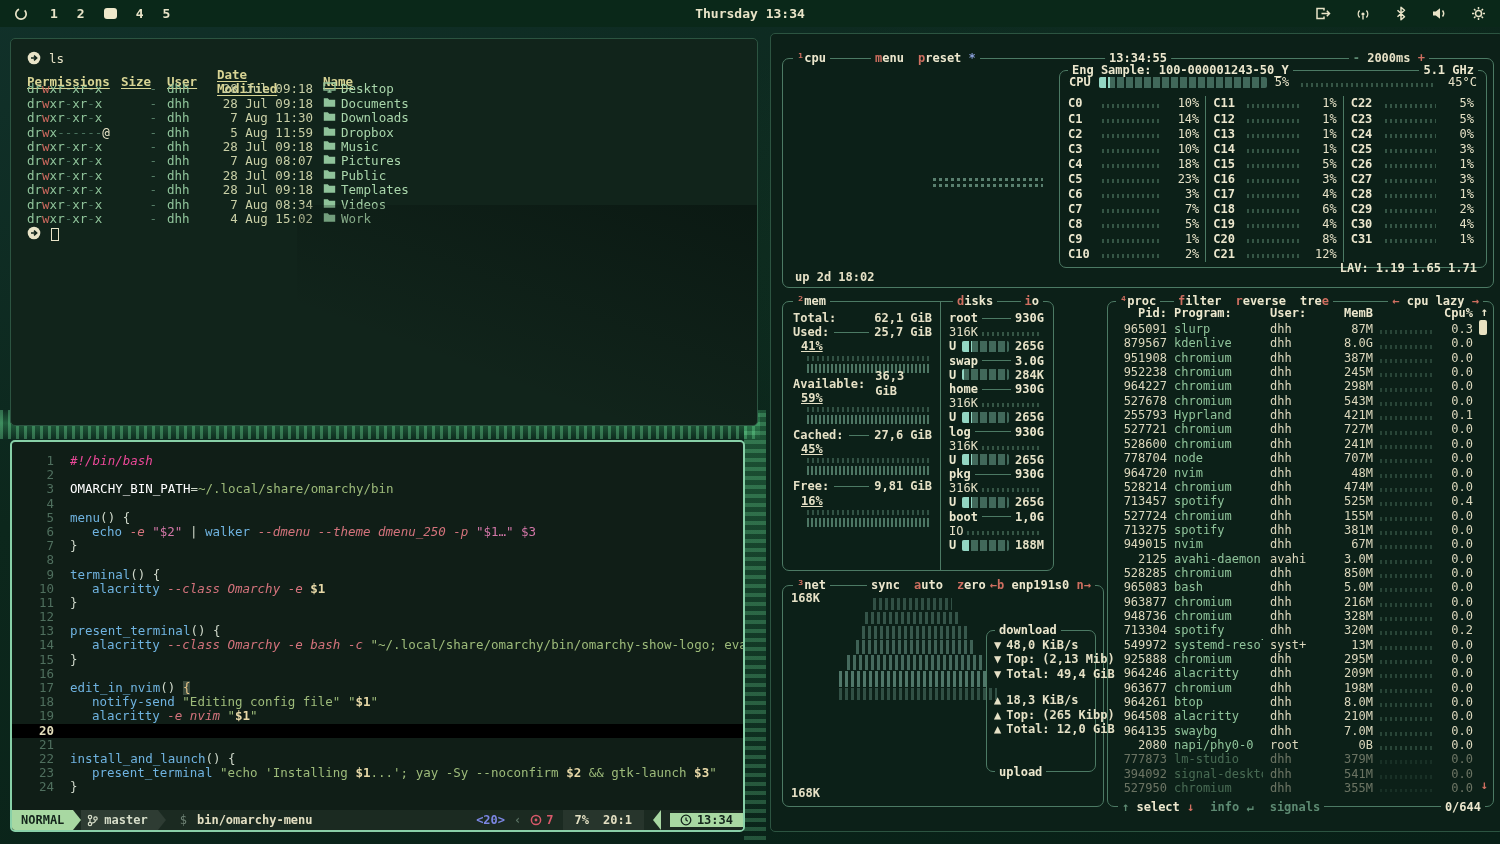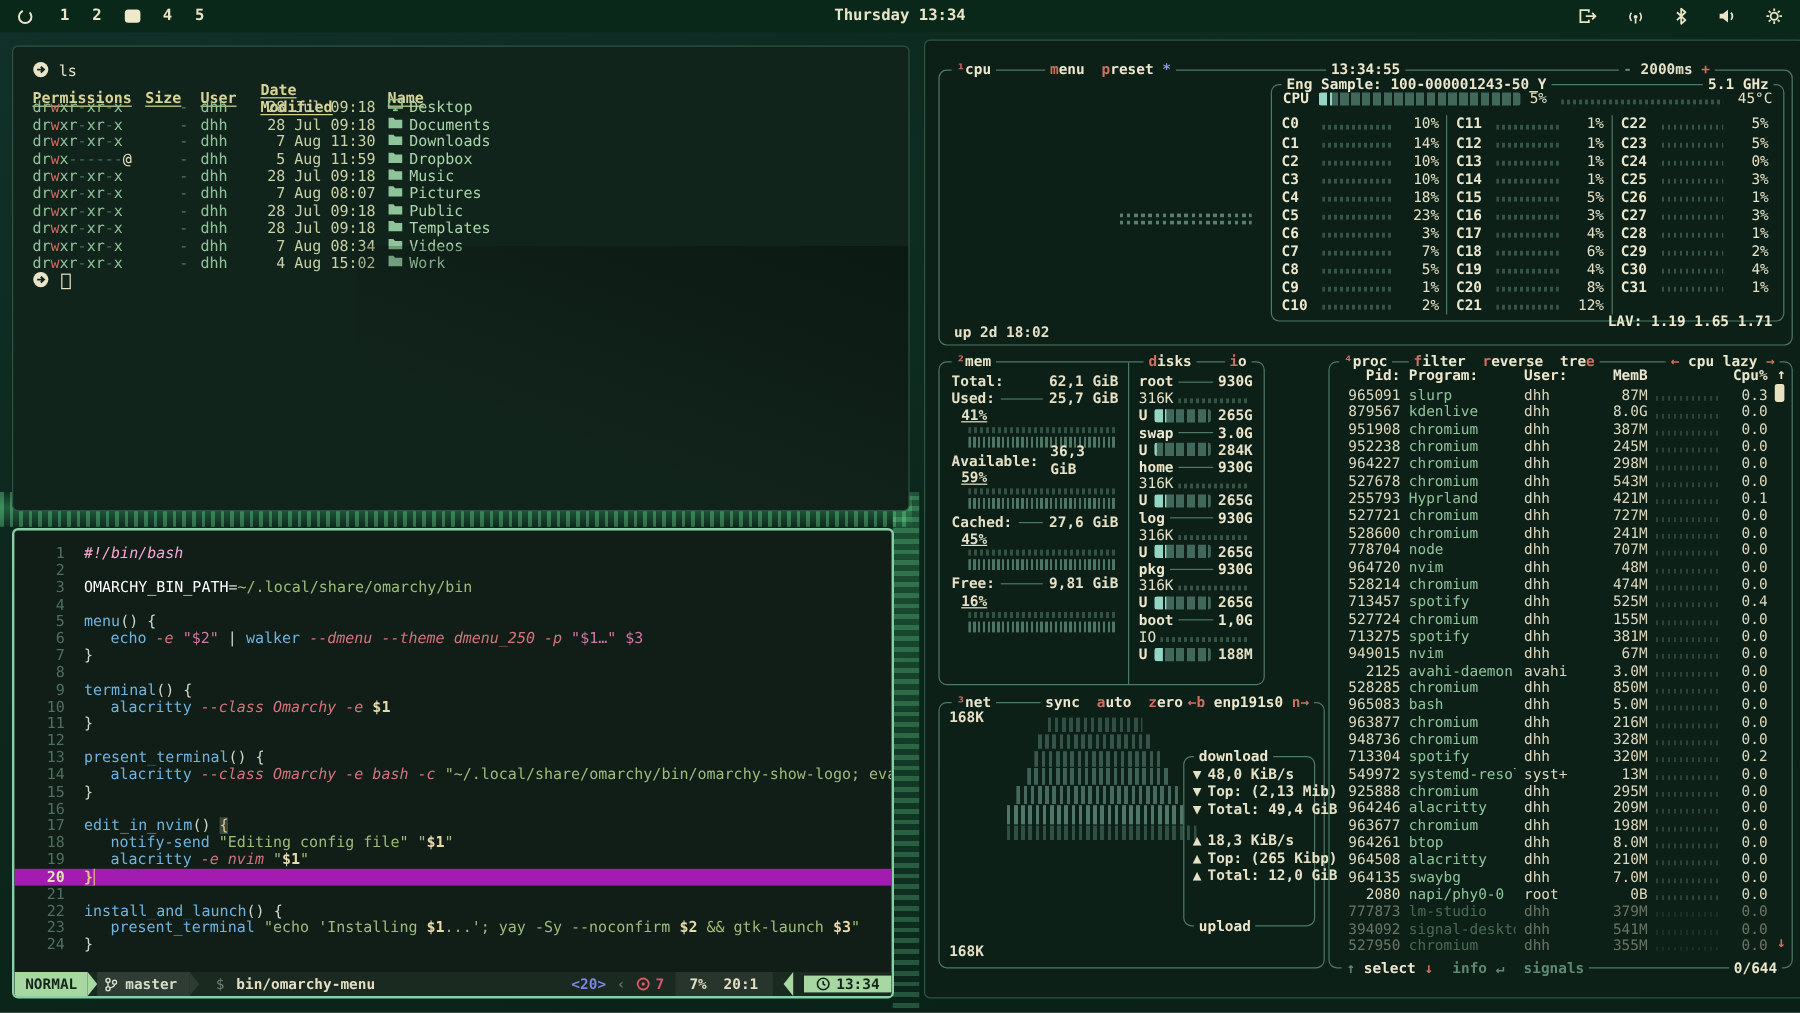--- a/index.html
+++ b/index.html
@@ -53,28 +53,28 @@
   .ls-date{text-align:right;color:#c9cfa6;}
   .ls-name{color:#a9d6ab;display:flex;align-items:center;gap:5px;}
   .pg{color:#8fc39a;} .pw{color:#cf6a5f;} .pd{color:#48705c;} .pa{color:#e8e3c6;}
   .cursor-hollow{display:inline-block;width:8px;height:13px;border:1px solid #e9e4c8;margin-left:2px;}
 
   
   .win-nvim{left:10px;top:440px;width:735px;height:392px;background:#101e17;
     border:2px solid #88d0a8;display:flex;flex-direction:column;overflow:hidden;}
   .ed-lines{flex:1;padding-top:12px;font-size:12.5px;overflow:hidden;}
   .ed-line{display:flex;height:14.2px;line-height:14.2px;white-space:pre;}
-  .ed-line.cl{background:#a21caf;}
+  .ed-line.cl{background:#000000;flex-direction:column;}
   .gut{width:58px;min-width:58px;text-align:right;padding-right:16px;color:#4f6f5e;}
   .gcur{color:#e3ddba;font-weight:bold;}
   .code{flex:1;overflow:hidden;}
   .guide{display:inline-block;width:9px;border-left:1px solid #3c554a;margin-left:6px;}
   .guide.gr{border-left-color:#c55a6a;}
   .guide+.gpad{display:inline-block;width:7px;}
-  .sh{color:#f9a8d4;font-style:italic;}
+  .sh{color:#ec4899;font-style:italic;}
   .f{color:#6fb3e0;}
   .fl{color:#d4737c;font-style:italic;}
   .s{color:#9dbb7a;}
   .sp{color:#e8d9a8;font-weight:bold;}
   .pv{color:#d377a8;}
   .v{color:#ffffff;font-weight:normal;}
   .o{color:#cfd8ca;}
   .p{color:#9dbb7a;}
   .mp{background:#3a4a3e;color:#e6c488;}
   .cur{outline:1.5px solid #e6c488;color:#e6c488;font-weight:bold;}

